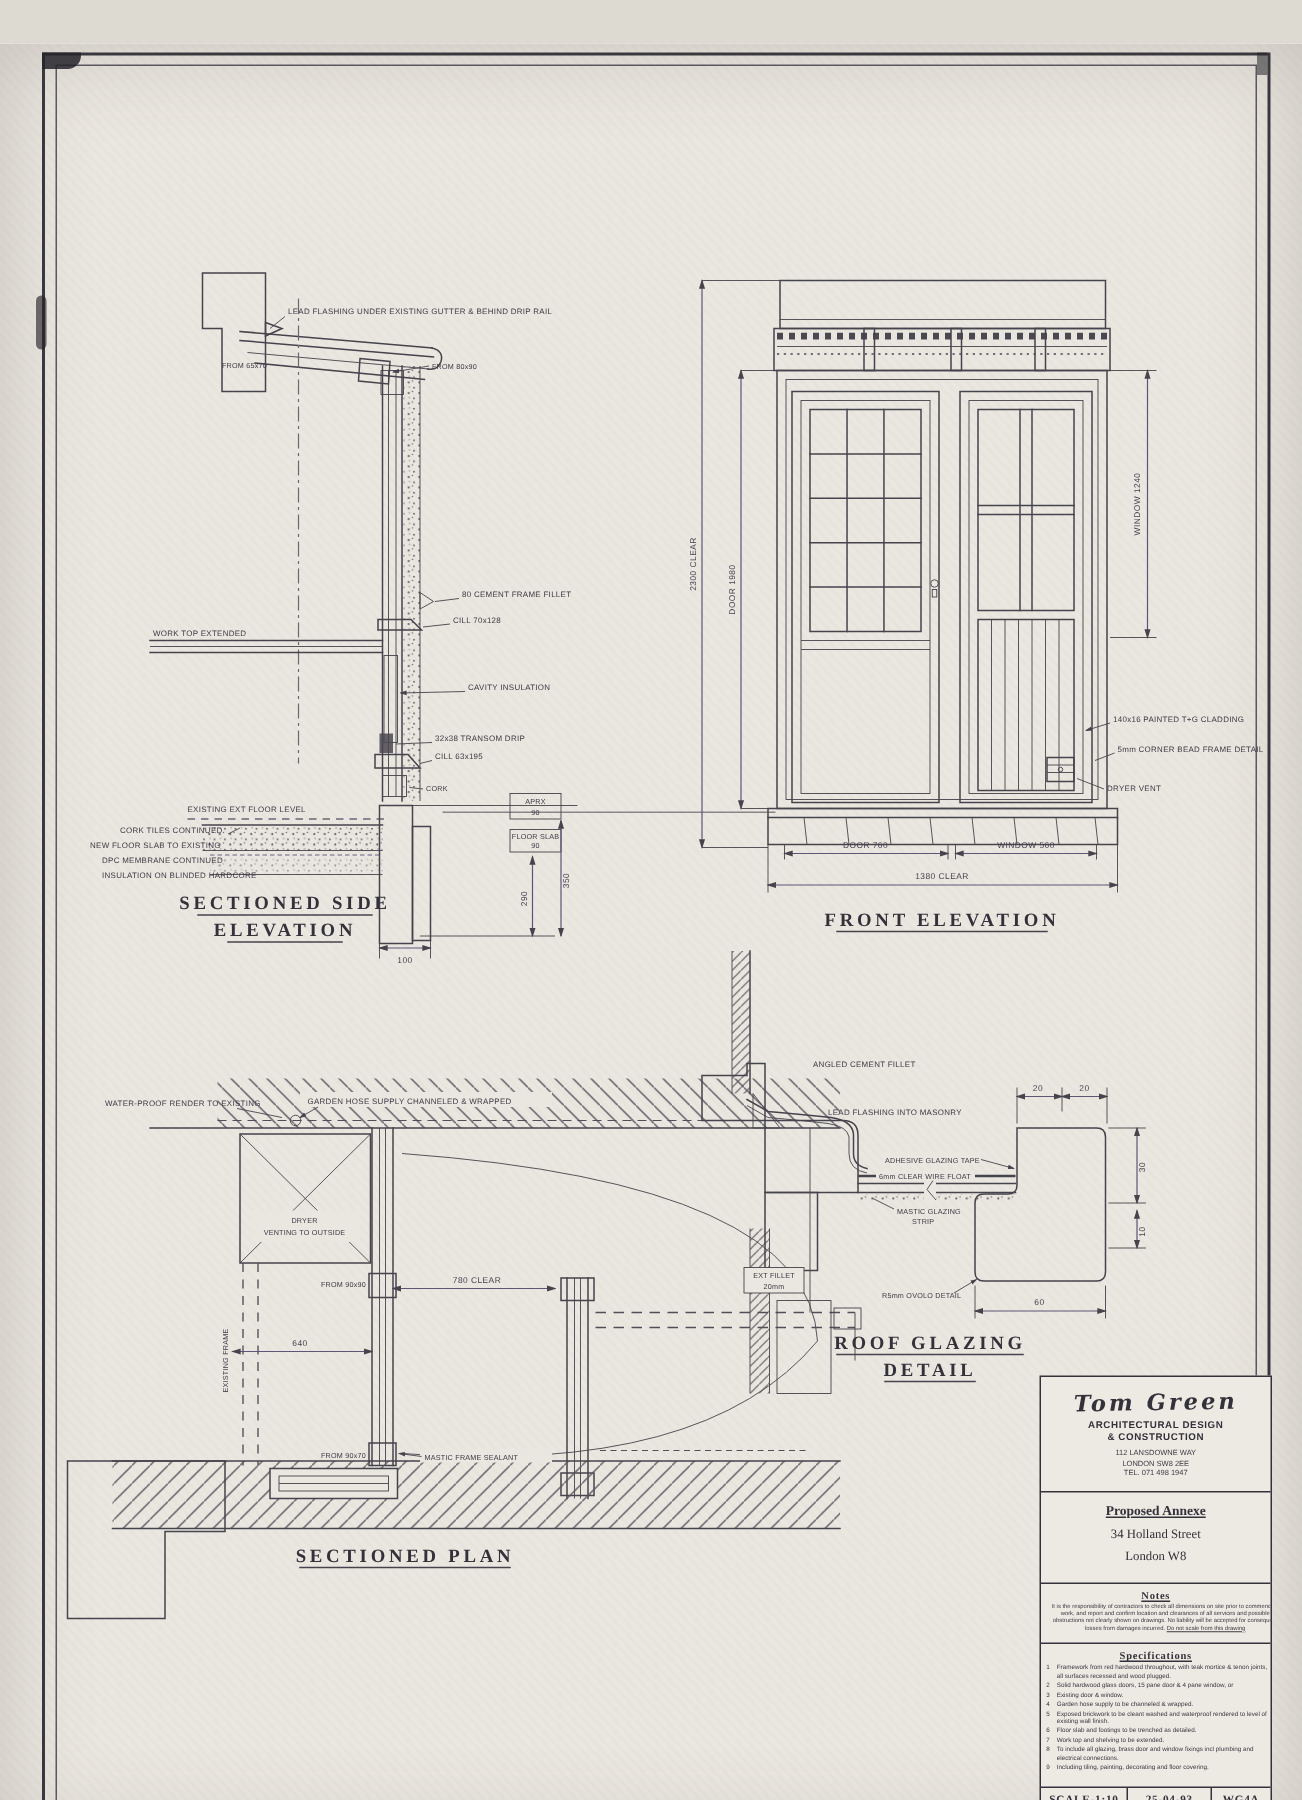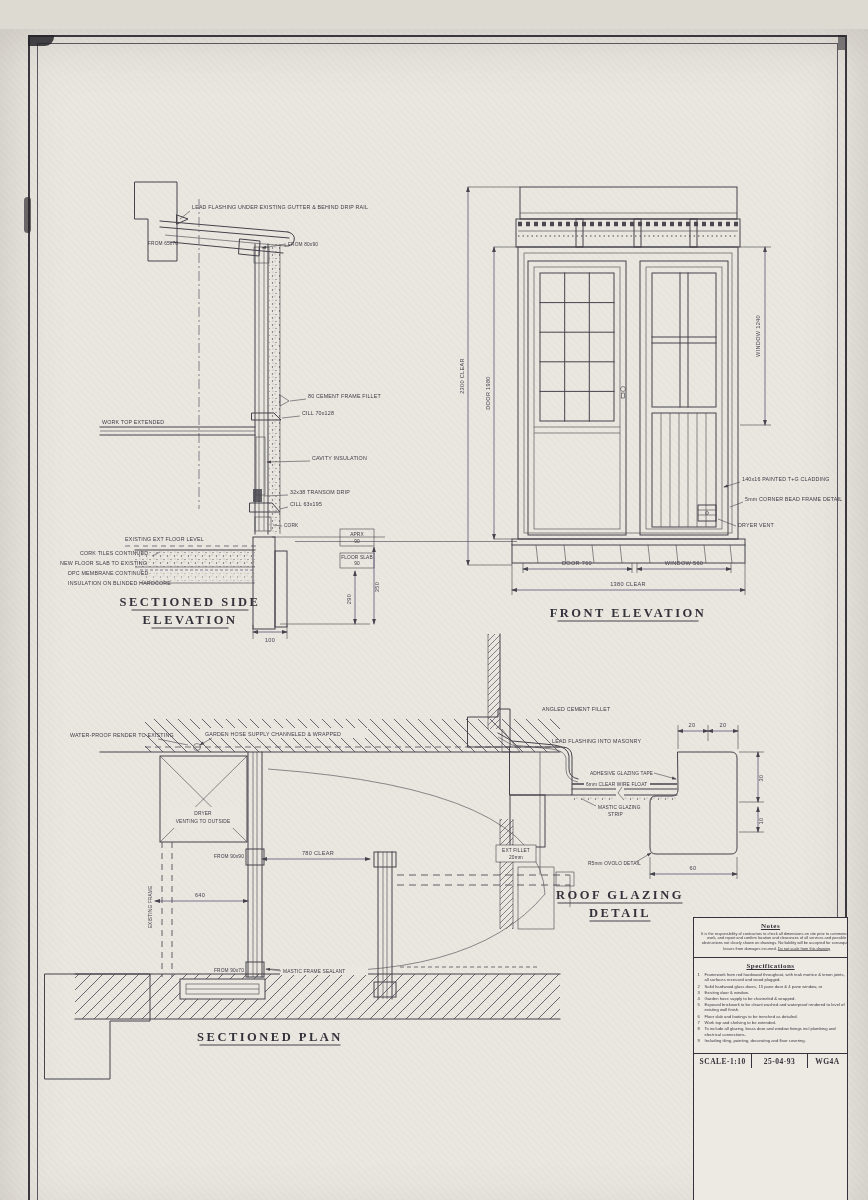--- a/index.html
+++ b/index.html
@@ -438,20 +438,37 @@
     </g>
     <g>
       <text class="ttl" x="180" y="270" text-anchor="middle">ROOF GLAZING</text>
       <line x1="118" y1="274" x2="242" y2="274" class="ln"></line>
       <text class="ttl" x="180" y="288" text-anchor="middle">DETAIL</text>
       <line x1="150" y1="292" x2="210" y2="292" class="ln"></line>
     </g>
   </svg>
 
   <div class="abs" id="title-block">
+    <div class="row" style="height:77px">
+      <div class="brand">Tom Green</div>
+      <div class="firm">
+        <div>ARCHITECTURAL DESIGN</div>
+        <div>&amp; CONSTRUCTION</div>
+      </div>
+      <div class="addr">
+        <div>112 LANSDOWNE WAY</div>
+        <div>LONDON SW8 2EE</div>
+        <div>TEL. 071 498 1947</div>
+      </div>
+    </div>
+    <div class="row" style="height:61px">
+      <div class="proj1">Proposed Annexe</div>
+      <div class="proj">34 Holland Street</div>
+      <div class="proj">London W8</div>
+    </div>
     <div class="row" style="height:40px">
       <div class="notes-head">Notes</div>
       <div class="notes-body">
         <span>It is the responsibility of contractors to check all dimensions on site prior to commencing work, and report and confirm location and clearances of all services and possible obstructions not clearly shown on drawings. No liability will be accepted for consequent losses from damages incurred.</span>
         <span class="notes-last">Do not scale from this drawing</span>
       </div>
     </div>
     <div class="row" style="height:96px">
       <div class="spec-head">Specifications</div>
       <div class="spec-list">

